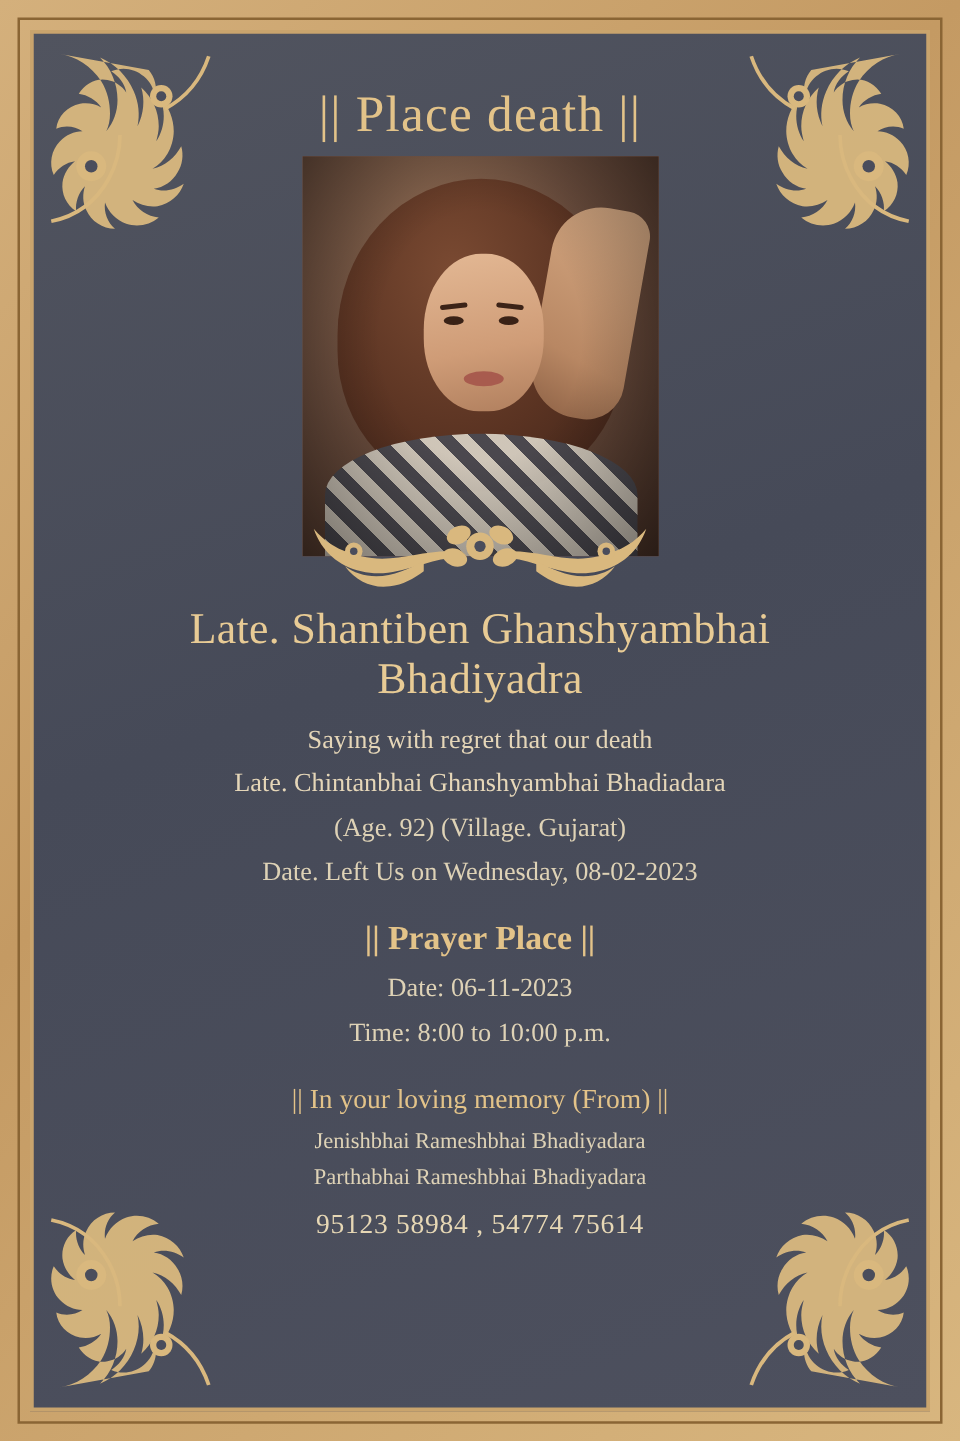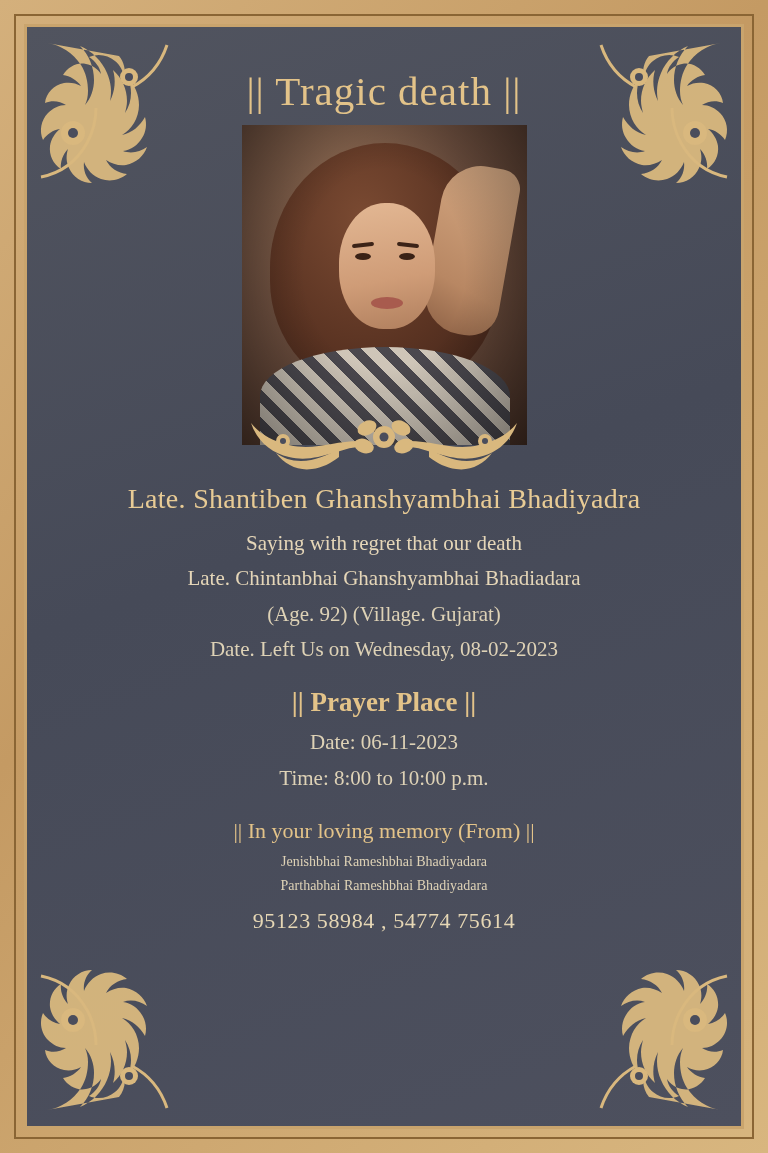--- a/index.html
+++ b/index.html
@@ -149,21 +149,21 @@
     position: relative;
     width: 330px;
     height: 60px;
     margin: -34px auto 4px auto;
     color: #d9b87e;
     z-index: 4;
   }
   .floral-divider svg { width: 100%; height: 100%; display: block; }
 
   .name {
-    font-size: 28px;
+    font-size: 35px;
     color: #e8cb95;
     margin: 12px 0 14px 0;
     font-weight: normal;
     letter-spacing: 0.3px;
   }
 
   .line {
     font-size: 21px;
     color: #ded2b6;
     margin: 7px 0;
@@ -181,21 +181,21 @@
   }
 
   .from-heading {
     font-size: 22px;
     color: #e3c389;
     margin: 26px 0 10px 0;
     font-weight: normal;
   }
 
   .from-line {
-    font-size: 14px;
+    font-size: 18px;
     color: #ded2b6;
     margin: 8px 0;
   }
   .phone {
     font-size: 22px;
     color: #e6d7b5;
     margin: 14px 0 0 0;
     letter-spacing: 0.6px;
   }
 </style>
@@ -249,21 +249,21 @@
           <circle cx="36" cy="96" r="5" fill="#4a4d5c"></circle>
           <circle cx="92" cy="40" r="9"></circle>
           <circle cx="92" cy="40" r="4" fill="#4a4d5c"></circle>
           <path d="M4 140c20-4 36-16 46-34 6-11 9-23 9-35" stroke="currentColor" stroke-width="3" fill="none"></path>
           <path d="M130 8c-6 18-18 33-35 42" stroke="currentColor" stroke-width="3" fill="none"></path>
         </svg>
       </div>
 
       <div class="content">
 
-        <h1 class="title">|| Tragic death ||</h1>
+        <h1 class="title">|| Place death ||</h1>
 
         <div class="photo-wrap">
           <div class="photo">
             <div class="bg"></div>
             <div class="hair"></div>
             <div class="arm"></div>
             <div class="face"></div>
             <div class="brow l"></div>
             <div class="brow r"></div>
             <div class="eye l"></div>

